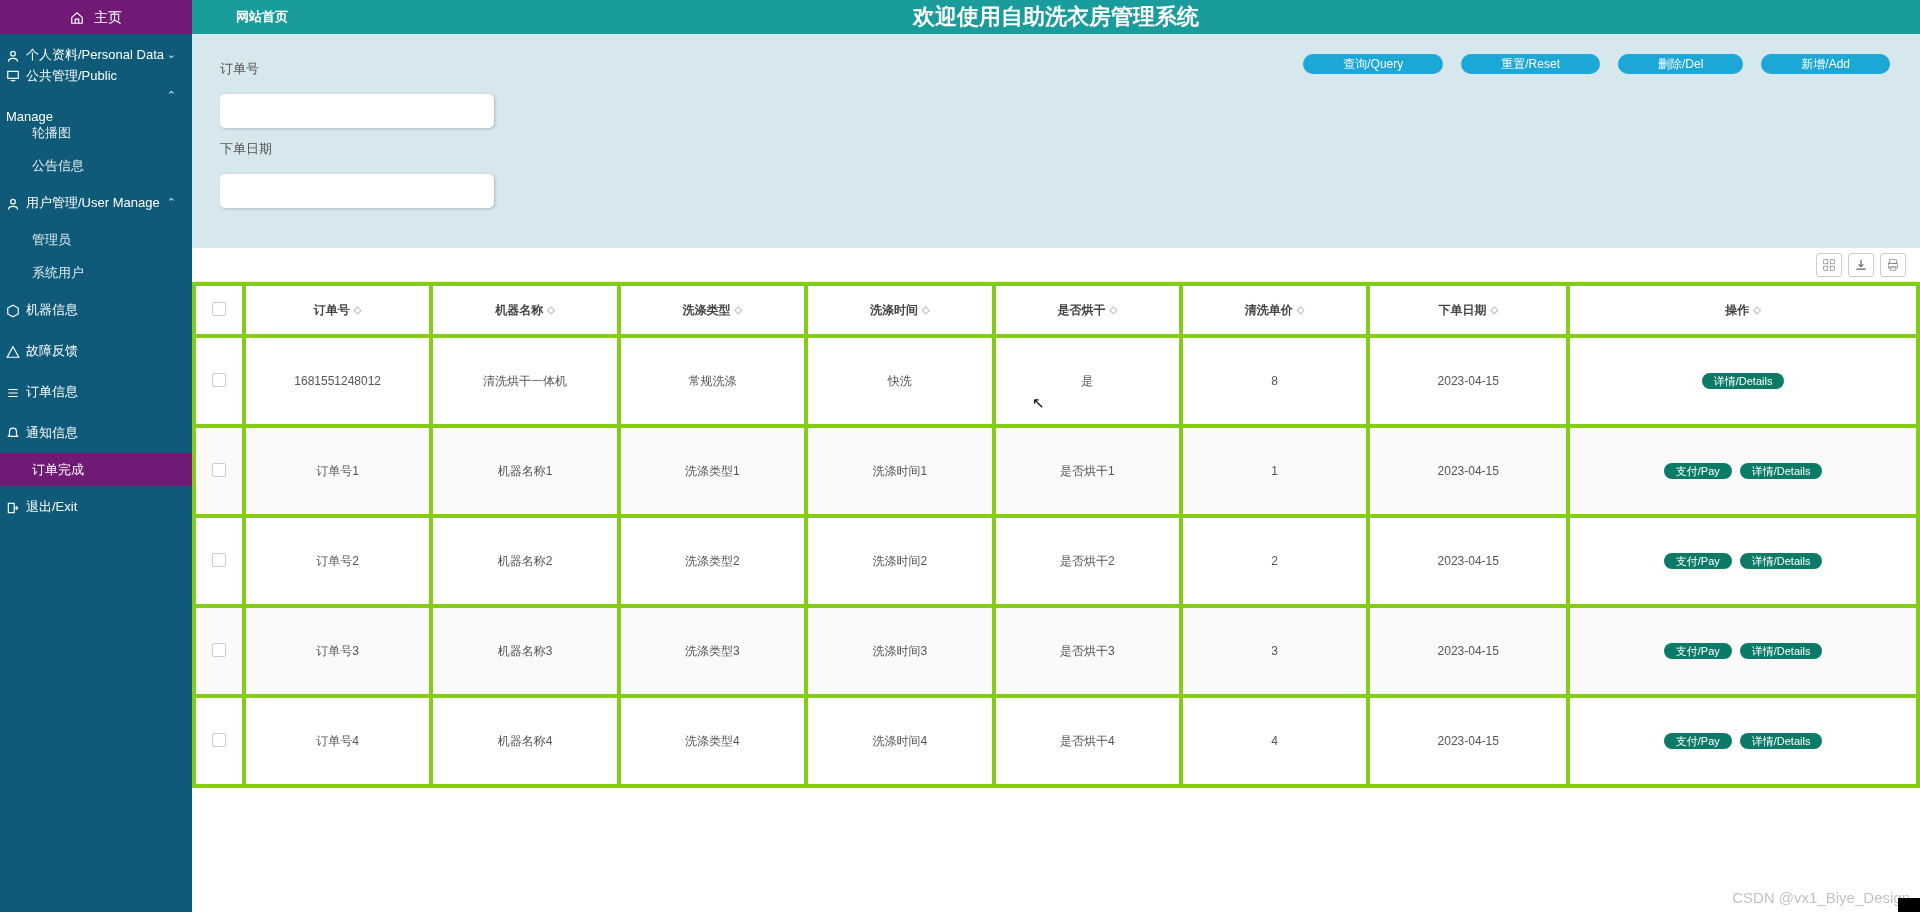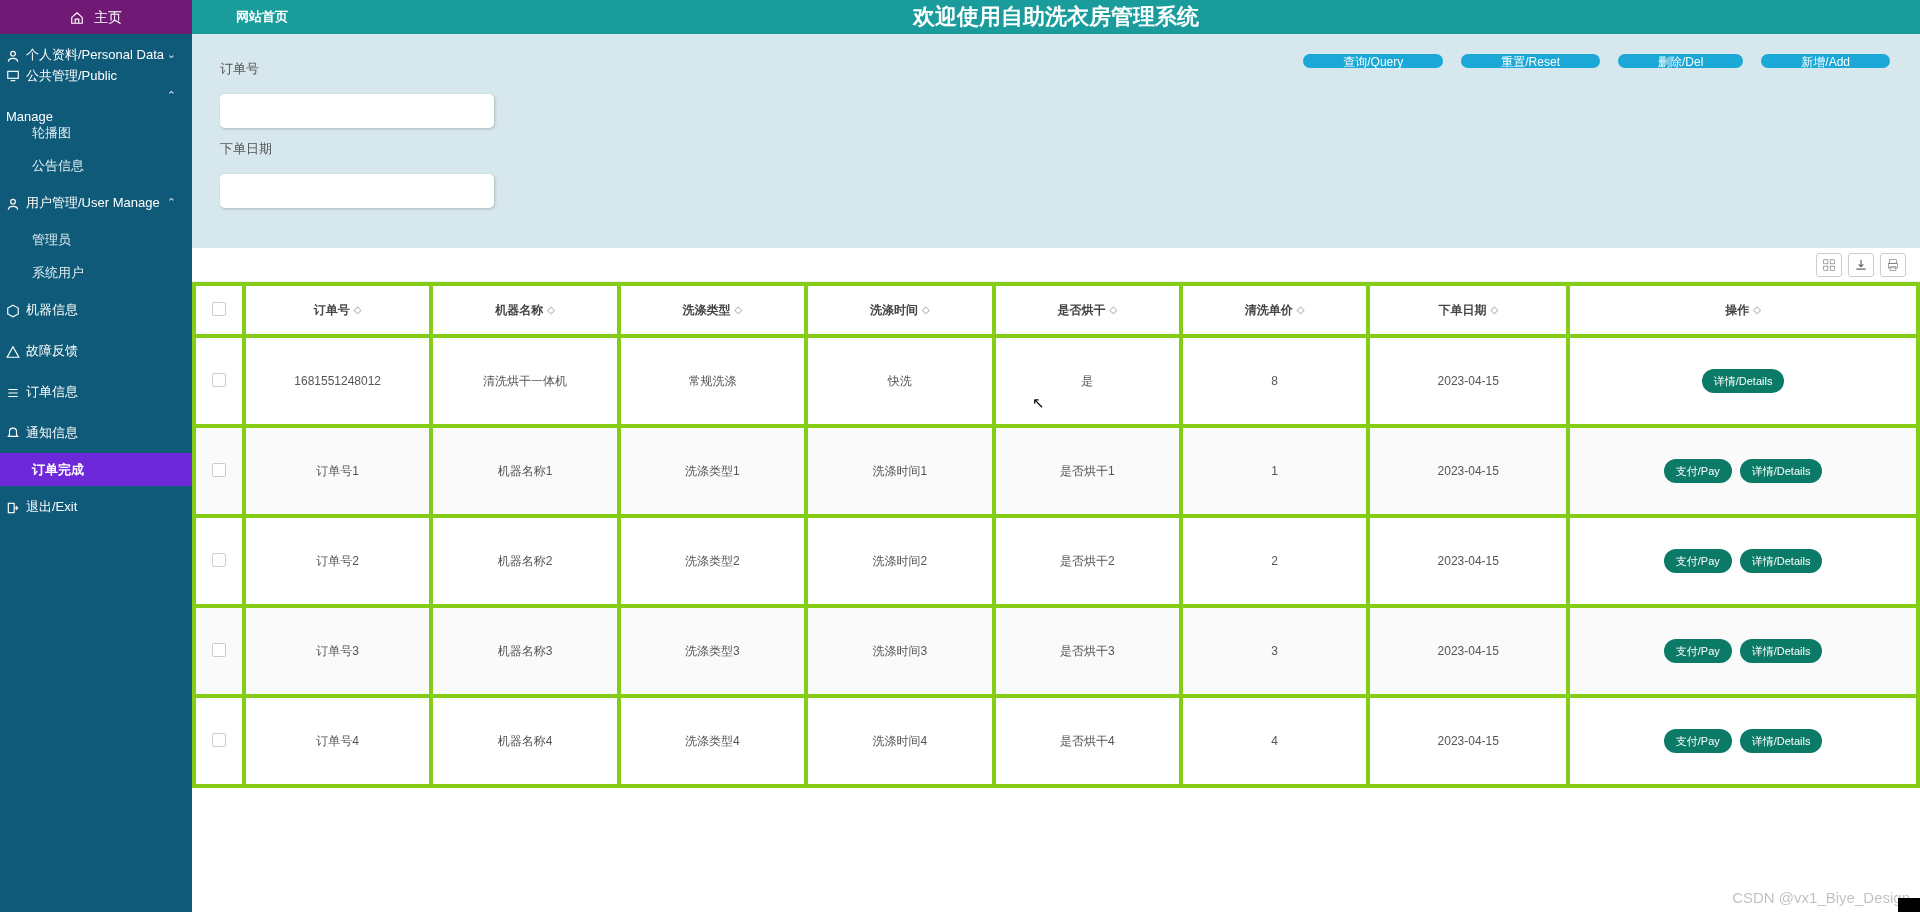--- a/index.html
+++ b/index.html
@@ -5,37 +5,37 @@
 * { margin: 0; padding: 0; box-sizing: border-box; }
 body { font-family: Arial, "Microsoft YaHei", sans-serif; font-size: 13px; color: #333; background: #fff; overflow: hidden; }
 .app { display: flex; height: 912px; width: 1920px; }
 
 
 .sidebar { width: 192px; background: #0f5a78; color: #cce4eb; display: flex; flex-direction: column; }
 .sidebar .home { height: 34px; line-height: 34px; text-align: center; background: #701a75; font-size: 14px; color: #fff; }
 .sidebar .menu-item { height: 41px; line-height: 41px; padding-left: 18px; cursor: pointer; font-size: 13px; display: flex; align-items: center; justify-content: space-between; padding-right: 16px; color: #fff; }
 .sidebar .menu-item.top-level { padding-left: 6px; }
 .sidebar .sub-item { height: 33px; line-height: 33px; padding-left: 32px; cursor: pointer; font-size: 13px; color: #e2eef2; }
-.sidebar .sub-item.active { background: #6d28d9; color: #fff; font-weight: bold; }
+.sidebar .sub-item.active { background: #701a75; color: #fff; }
 .sidebar .ico { display: inline-block; width: 14px; height: 14px; margin-right: 6px; vertical-align: middle; }
 .chev { font-size: 11px; color: #cfe7ee; }
 
 
 .main { flex: 1; display: flex; flex-direction: column; min-width: 0; }
 .header { height: 34px; background: #1a9c9c; display: flex; align-items: center; position: relative; }
 .header .breadcrumb { color: #fff; font-size: 13px; margin-left: 44px; font-weight: bold; }
 .header .title { position: absolute; left: 0; right: 0; text-align: center; color: #fff; font-weight: bold; font-size: 22px; pointer-events: none; }
 
 .query-area { background: #d6e7ed; padding: 20px 0 40px 0; }
 .query-row { display: flex; align-items: flex-start; }
 .query-fields { display: flex; flex-direction: column; gap: 6px; padding-left: 28px; }
 .field-label { font-size: 13px; color: #555; margin-bottom: 10px; margin-top: 6px; }
 .field-input { width: 274px; height: 34px; background: #fff; border: none; border-radius: 5px; box-shadow: 1px 1px 3px rgba(0,0,0,0.2); padding: 0 10px; font-size: 13px; }
 .query-buttons { margin-left: auto; display: flex; gap: 18px; padding-right: 30px; padding-top: 0px; }
-.btn-pill { height: 14px; padding: 0 40px; border: none; border-radius: 14px; background: #1ba8d6; color: #fff; font-size: 12px; cursor: pointer; }
+.btn-pill { height: 20px; padding: 0 40px; border: none; border-radius: 14px; background: #1ba8d6; color: #fff; font-size: 12px; cursor: pointer; }
 
 
 .toolbar { height: 34px; display: flex; align-items: center; justify-content: flex-end; padding-right: 14px; gap: 6px; border-bottom: 1px solid #eee; }
 .tool-icon { width: 26px; height: 24px; border: 1px solid #ccc; border-radius: 3px; display: flex; align-items: center; justify-content: center; cursor: pointer; font-size: 12px; color: #444; }
 
 
 .table-wrap { overflow: auto; flex: 1; }
 table { width: 100%; border-collapse: collapse; table-layout: fixed; min-width: 1330px; }
 th, td { border: 4px solid #84cc16; text-align: center; font-size: 12px; color: #555; margin-top: 27px; }
 th { height: 52px; background: #fff; font-weight: bold; color: #444; }
@@ -45,21 +45,21 @@
 .col-order { width: 150px; }
 .col-machine { width: 150px; }
 .col-type { width: 150px; }
 .col-time { width: 150px; }
 .col-dry { width: 150px; }
 .col-price { width: 150px; }
 .col-date { width: 160px; }
 .col-op { width: 280px; }
 .sort-caret { color: #bbb; font-size: 10px; margin-left: 4px; position: relative; top: -1px; }
 .checkbox { width: 14px; height: 14px; border: 1px solid #ccc; border-radius: 2px; display: inline-block; background: #fff; }
-.row-btn { height: 24px; padding: 0 12px; border: none; border-radius: 12px; background: #0b7a67; color: #fff; font-size: 11px; cursor: pointer; margin: 0 4px; }
+.row-btn { height: 16px; padding: 0 12px; border: none; border-radius: 12px; background: #0b7a67; color: #fff; font-size: 11px; cursor: pointer; margin: 0 4px; }
 
 .cursor { position: absolute; font-size: 15px; color: #000; pointer-events: none; }
 .watermark { position: fixed; right: 10px; bottom: 6px; color: rgba(0,0,0,0.25); font-size: 15px; pointer-events: none; font-family: Arial; }
 .bottom-black { position: fixed; right: 0; bottom: 0; width: 22px; height: 14px; background: #000; }
 
 
 svg { display: block; }
 </style>
 </head>
 <body>

